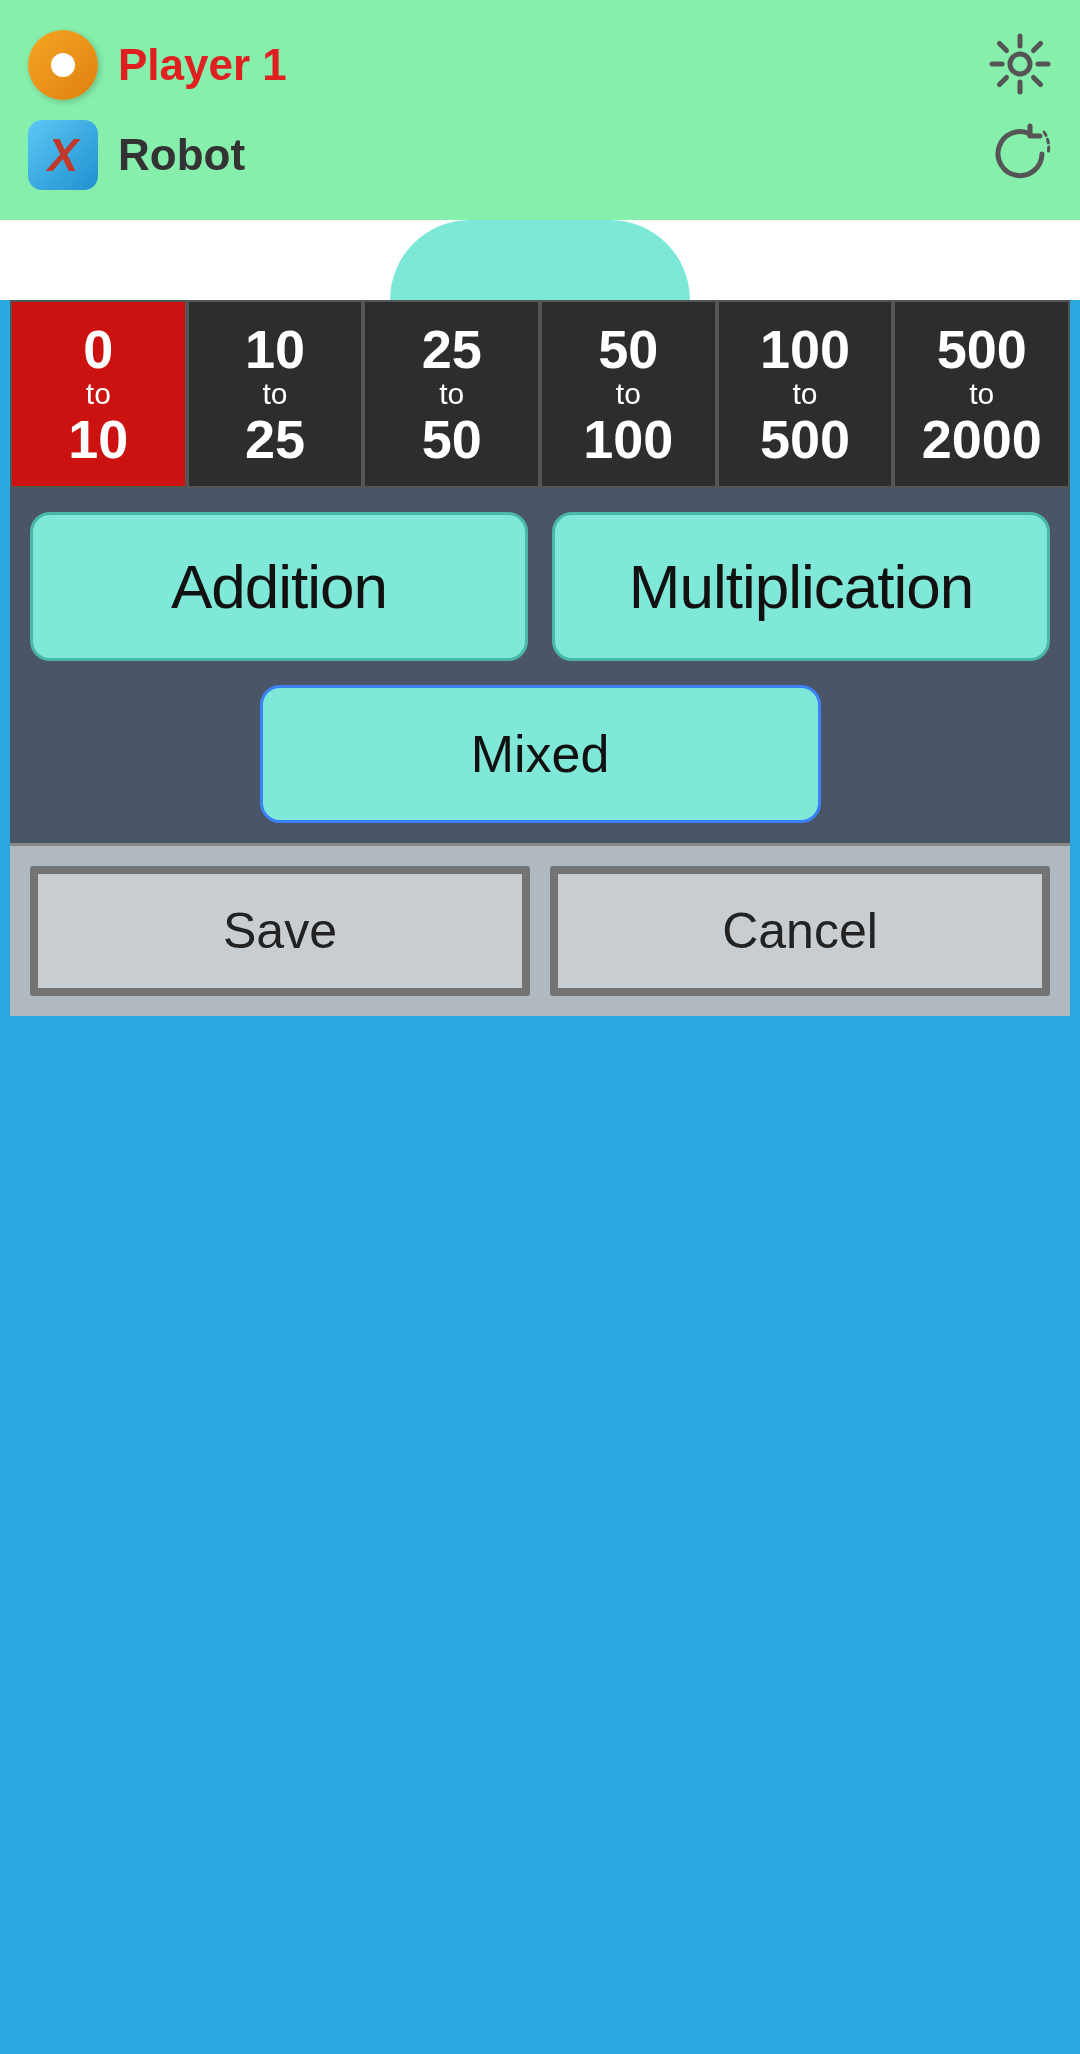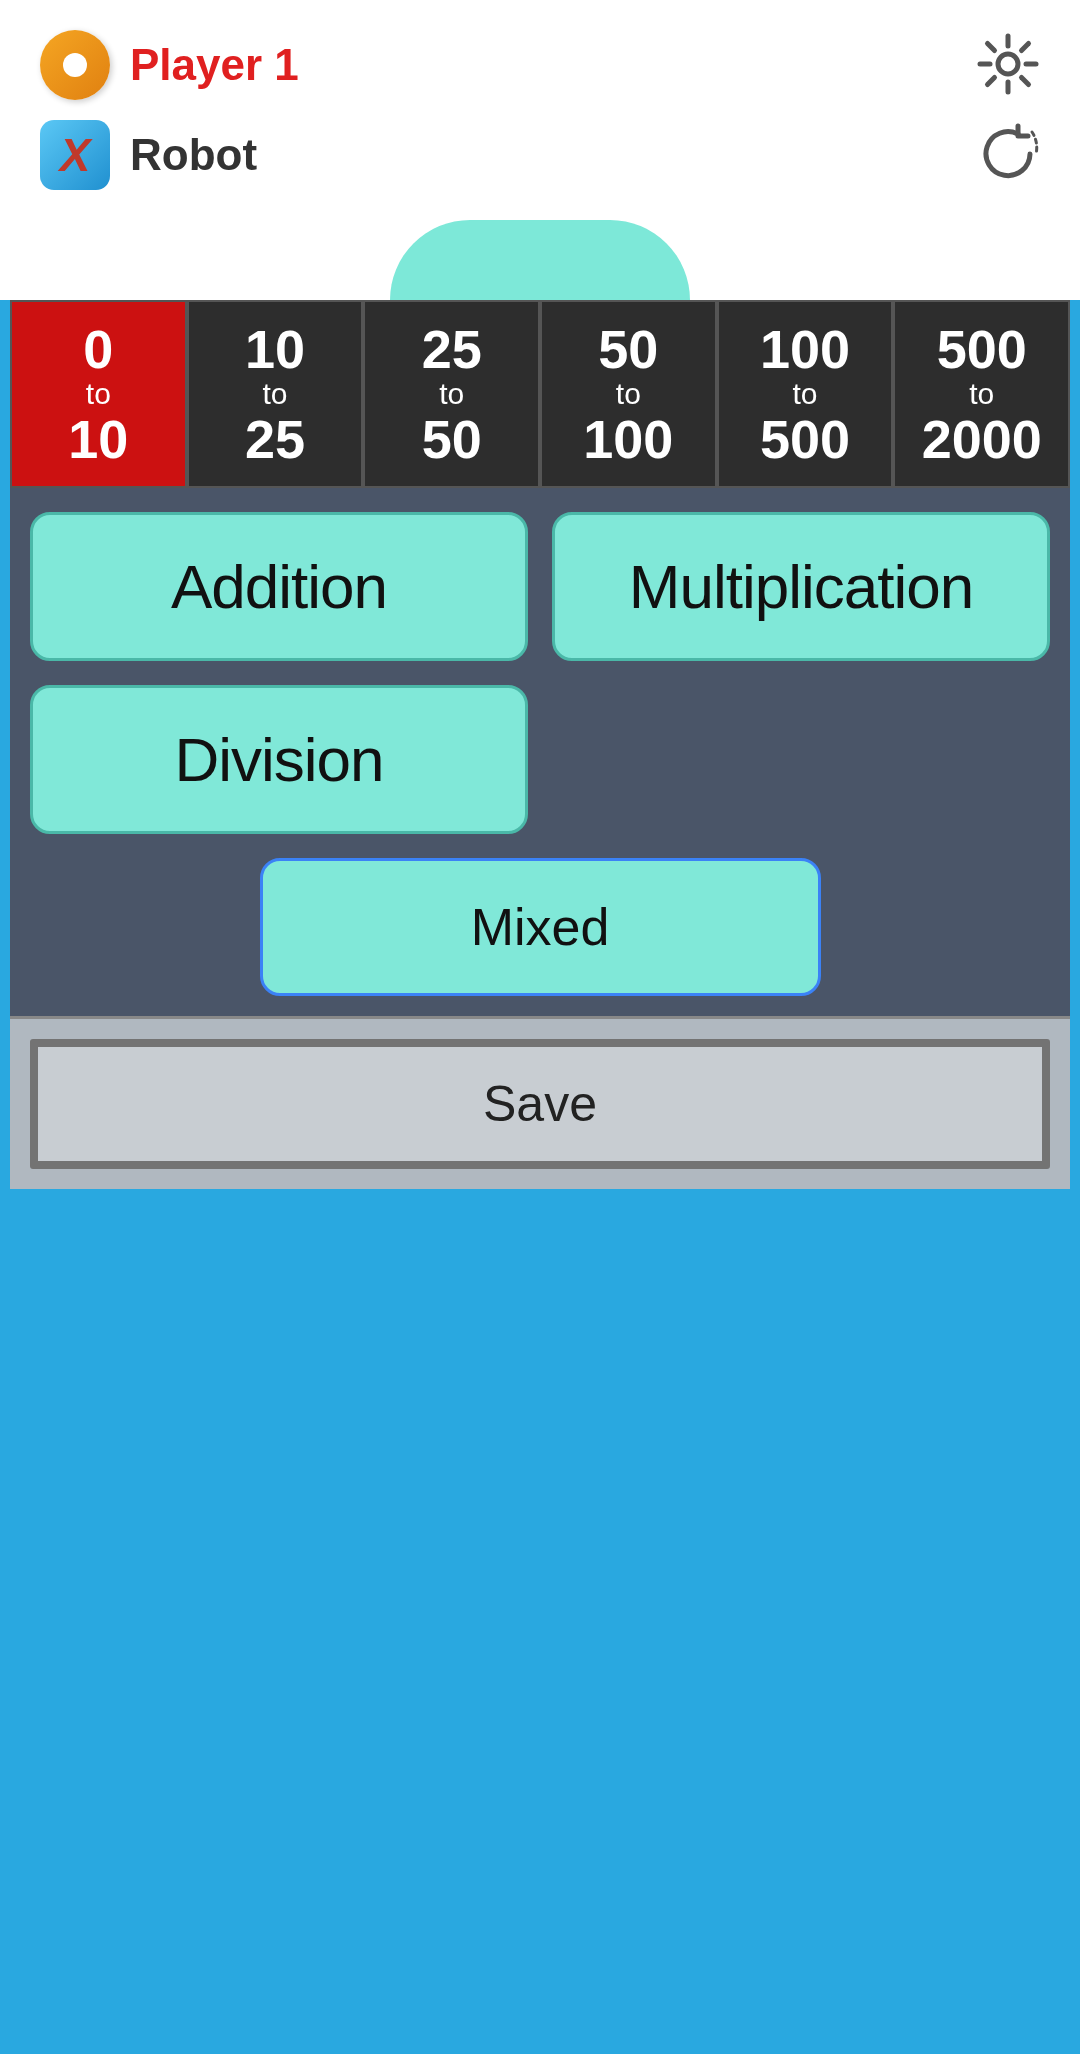--- a/index.html
+++ b/index.html
@@ -9,23 +9,23 @@
       width: 1080px;
       min-height: 2054px;
       background: #29a8e0;
       font-family: Arial, sans-serif;
       position: relative;
       overflow-x: hidden;
     }
 
     
     .top-area {
-      background: #ffffff;
+      background: #86efac;
       width: 100%;
-      padding: 30px 40px;
+      padding: 30px 28px;
       display: flex;
       flex-direction: column;
       gap: 20px;
     }
 
     .player-row {
       display: flex;
       align-items: center;
       justify-content: space-between;
     }
@@ -325,27 +325,27 @@
       <span class="range-top">500</span>
       <span class="range-mid">to</span>
       <span class="range-bot">2000</span>
     </button>
       </div>
 
     <div class="ops-grid">
 
     <button class="op-btn">Addition</button>
         <button class="op-btn">Multiplication</button>
-        <button class="op-btn">Division</button>
       </div>
 
     <div class="mixed-row">
       <button class="mixed-btn">Mixed</button>
     </div>
 
     <div class="action-bar">
       <button class="action-btn">Save</button>
+      <button class="action-btn">Cancel</button>
     </div>
 
   </div>
 </div>
 
 <div class="bottom-area"></div>
 
 </body></html>

